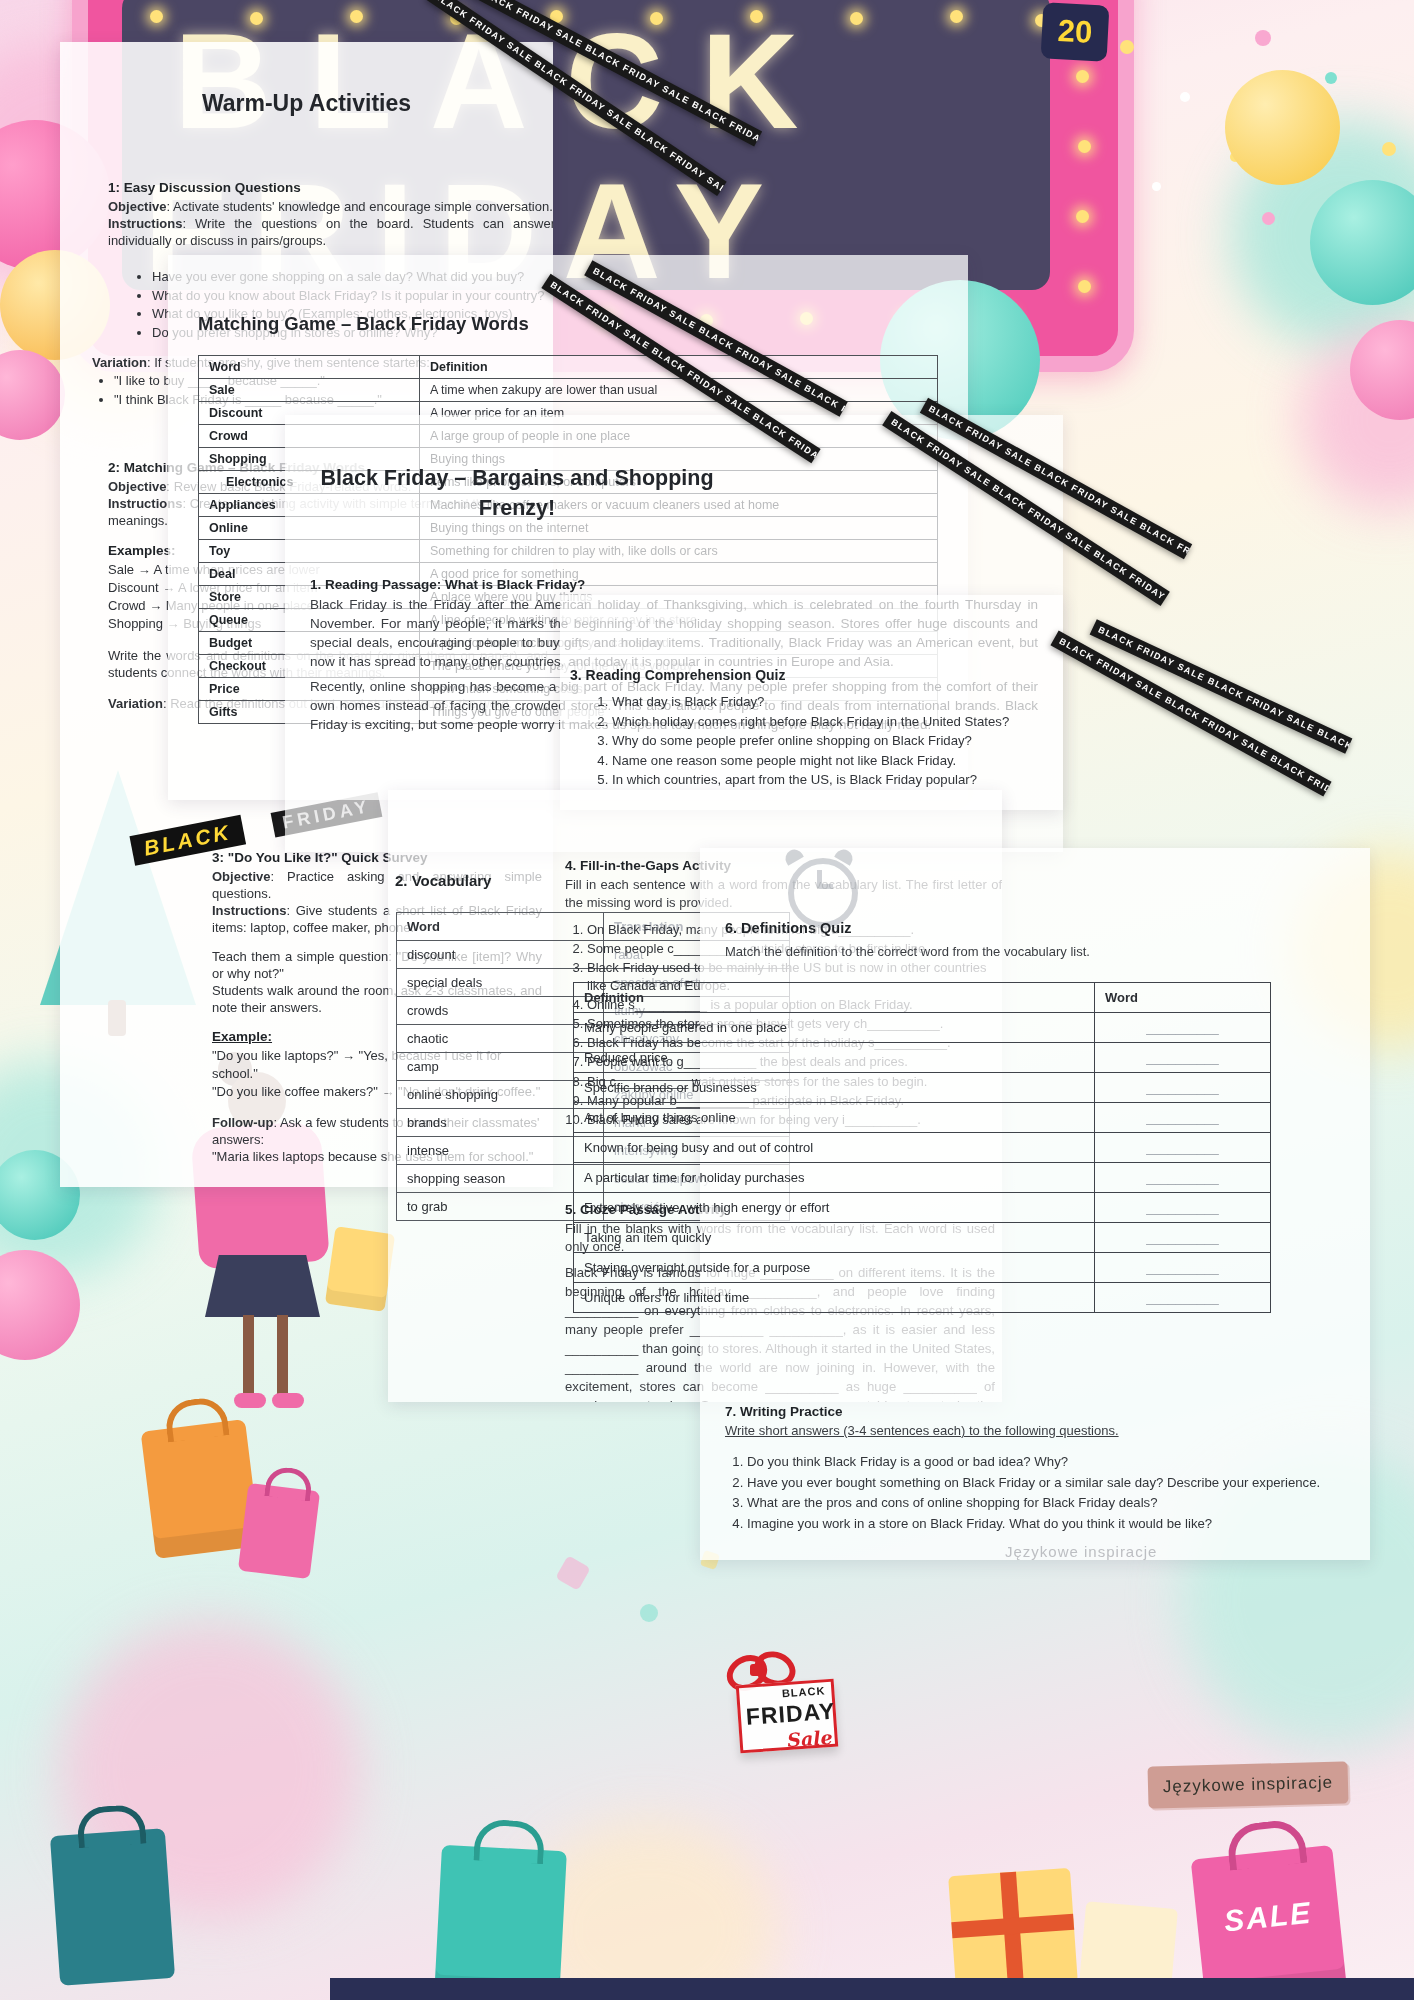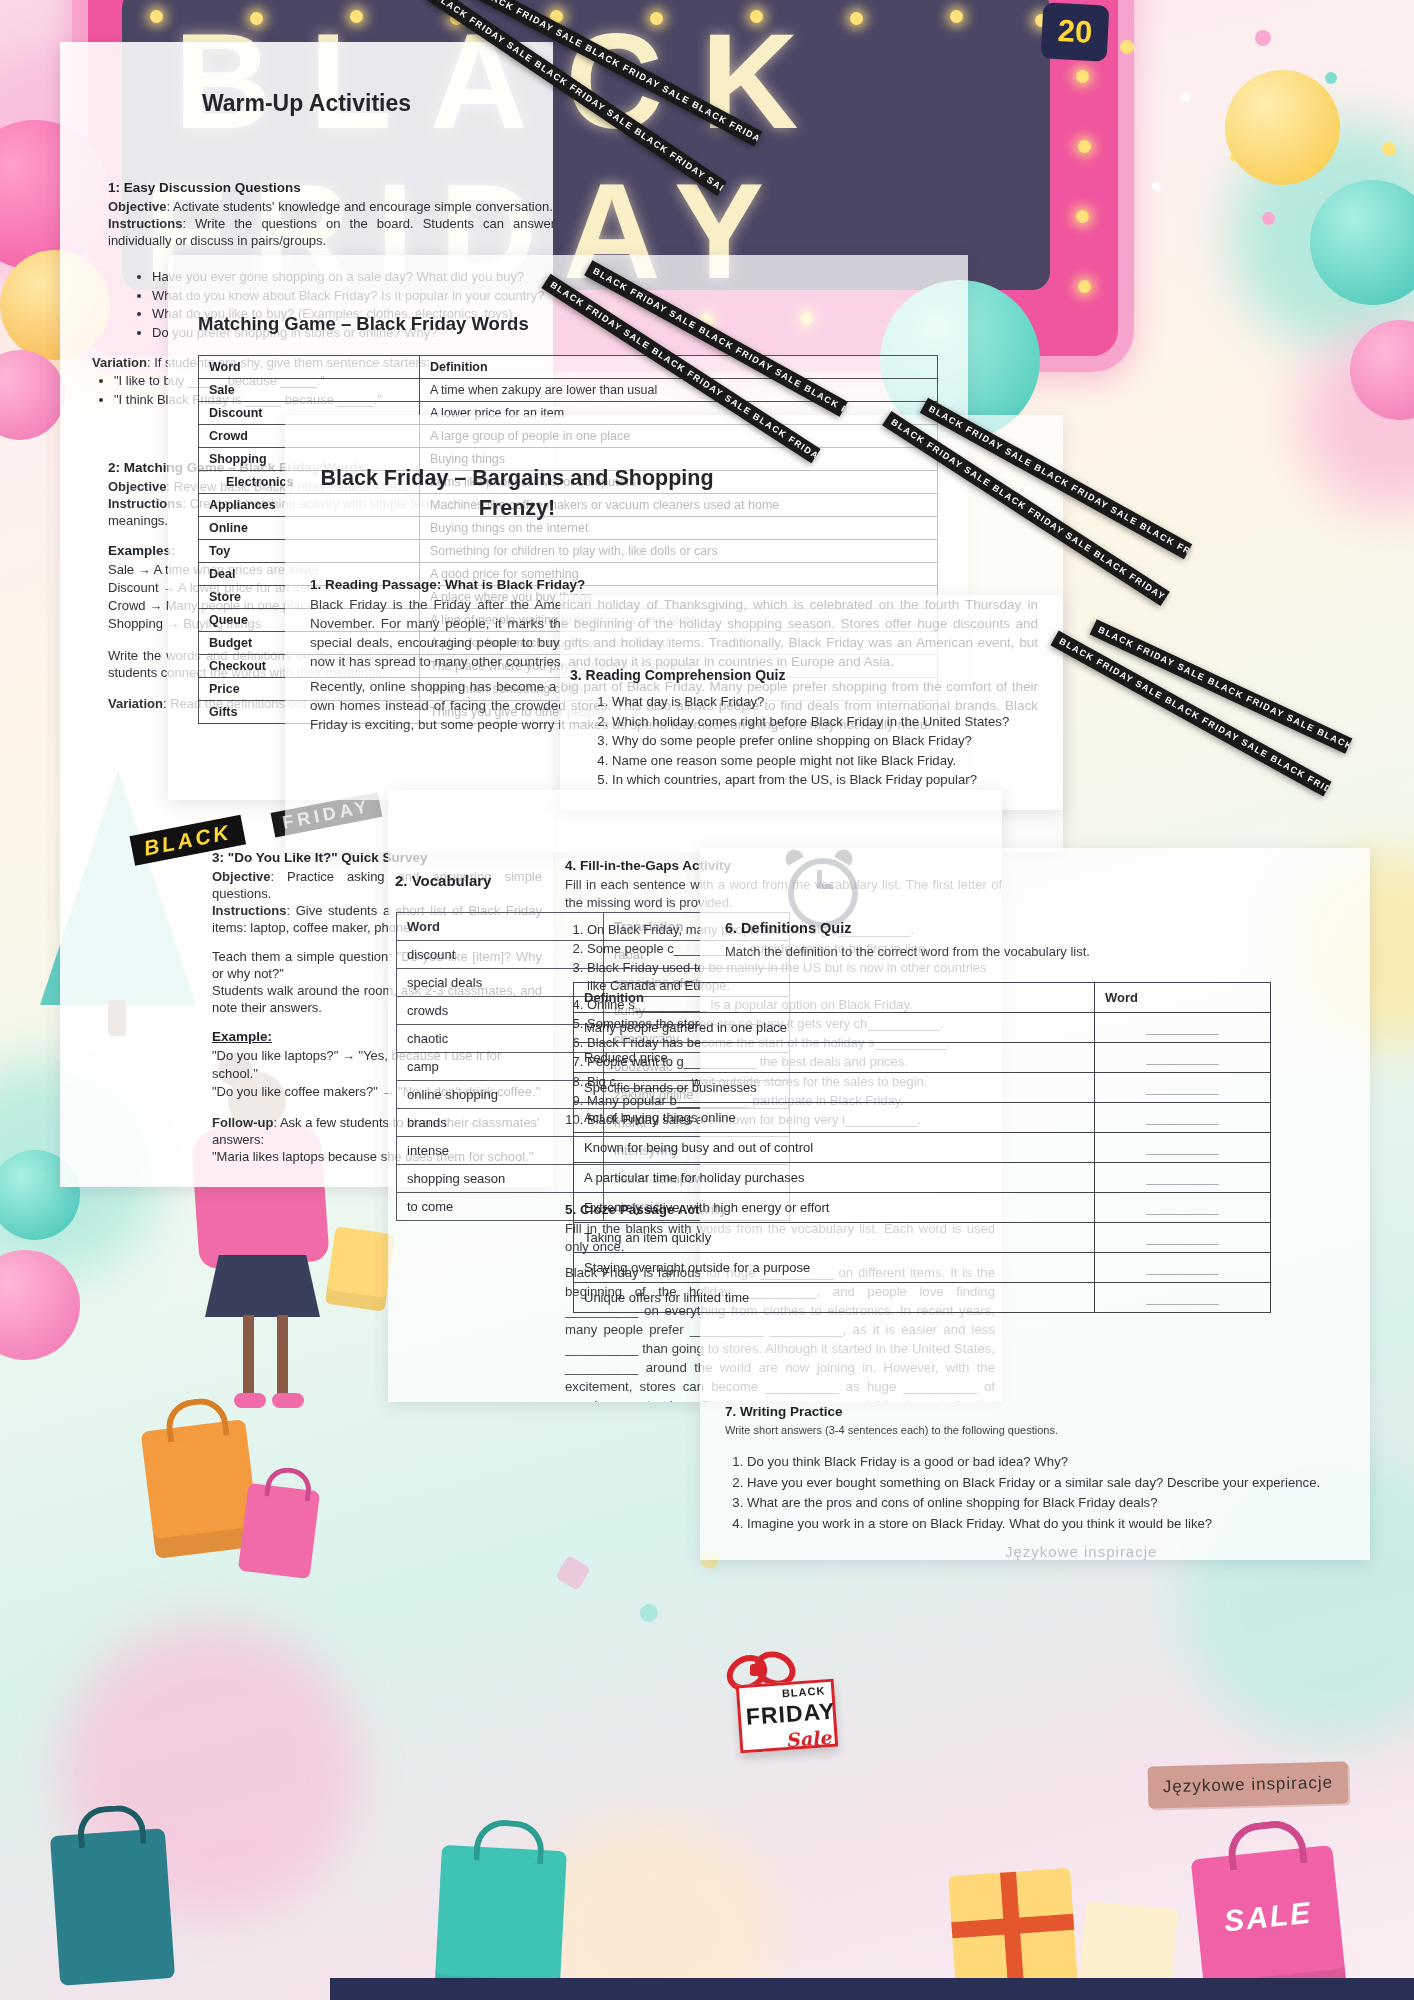--- a/index.html
+++ b/index.html
@@ -385,21 +385,21 @@
             <td style="color:#2b2e33;">intense</td>
             <td class="fade-gray">intensywny</td>
           </tr>
 
           <tr>
             <td style="color:#2b2e33;">shopping season</td>
             <td class="fade-gray">sezon zakupowy</td>
           </tr>
 
           <tr>
-            <td style="color:#2b2e33;">to come</td>
+            <td style="color:#2b2e33;">to grab</td>
             <td class="fade-gray">chwycić</td>
           </tr>
         </tbody>
     </table>
 
     <div class="abs" style="left:177px;top:68px;width:437px;">
       <p class="h-sec">4. Fill-in-the-Gaps Activity</p>
       <p class="just" style="font-size:13px;line-height:17.5px;color:#3a3d42;">Fill in each sentence with a word from the vocabulary list. The first letter of the missing word is provided.</p>
       <ol style="margin-top:10px;width:420px;">
 
@@ -492,21 +492,21 @@
 
           <tr>
             <td>Unique offers for limited time</td>
             <td style="color:#9aa0a8;text-align:center;">__________</td>
           </tr>
         </tbody>
     </table>
 
     <div class="abs" style="left:25px;top:556px;width:630px;">
       <p class="h-sec">7. Writing Practice</p>
-      <p style="font-size:11px;line-height:17px;color:#3a3d42;">Write short answers (3-4 sentences each) to the following questions.</p>
+      <p style="font-size:13px;line-height:17px;color:#3a3d42;text-decoration:underline;">Write short answers (3-4 sentences each) to the following questions.</p>
       <ol style="margin-top:14px;width:600px;">
 
       <li style="font-size:13.2px;line-height:18.5px;color:#32353a;">Do you think Black Friday is a good or bad idea? Why?</li>
           <li style="font-size:13.2px;line-height:18.5px;color:#32353a;">Have you ever bought something on Black Friday or a similar sale day? Describe your experience.</li>
           <li style="font-size:13.2px;line-height:18.5px;color:#32353a;">What are the pros and cons of online shopping for Black Friday deals?</li>
           <li style="font-size:13.2px;line-height:18.5px;color:#32353a;">Imagine you work in a store on Black Friday. What do you think it would be like?</li>
         </ol>
     </div>
   </section>
 

